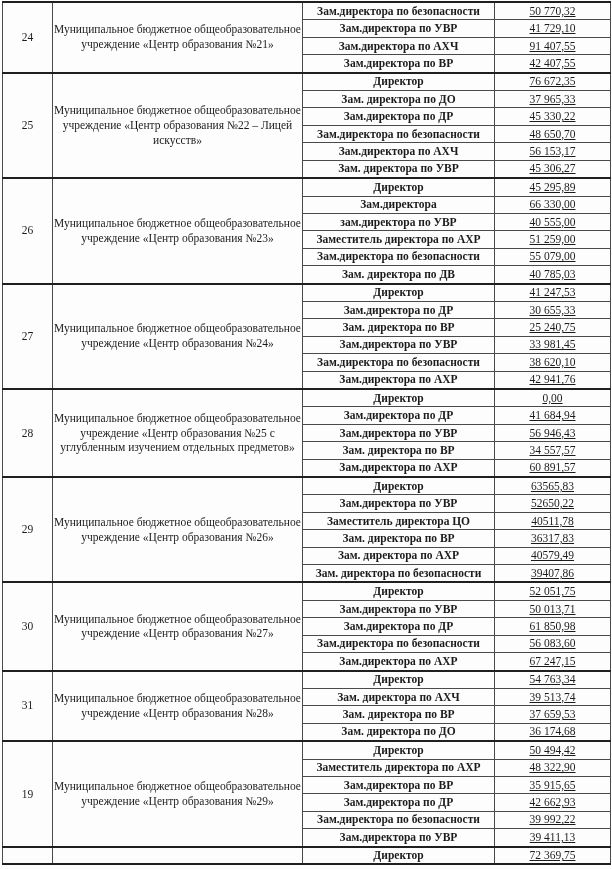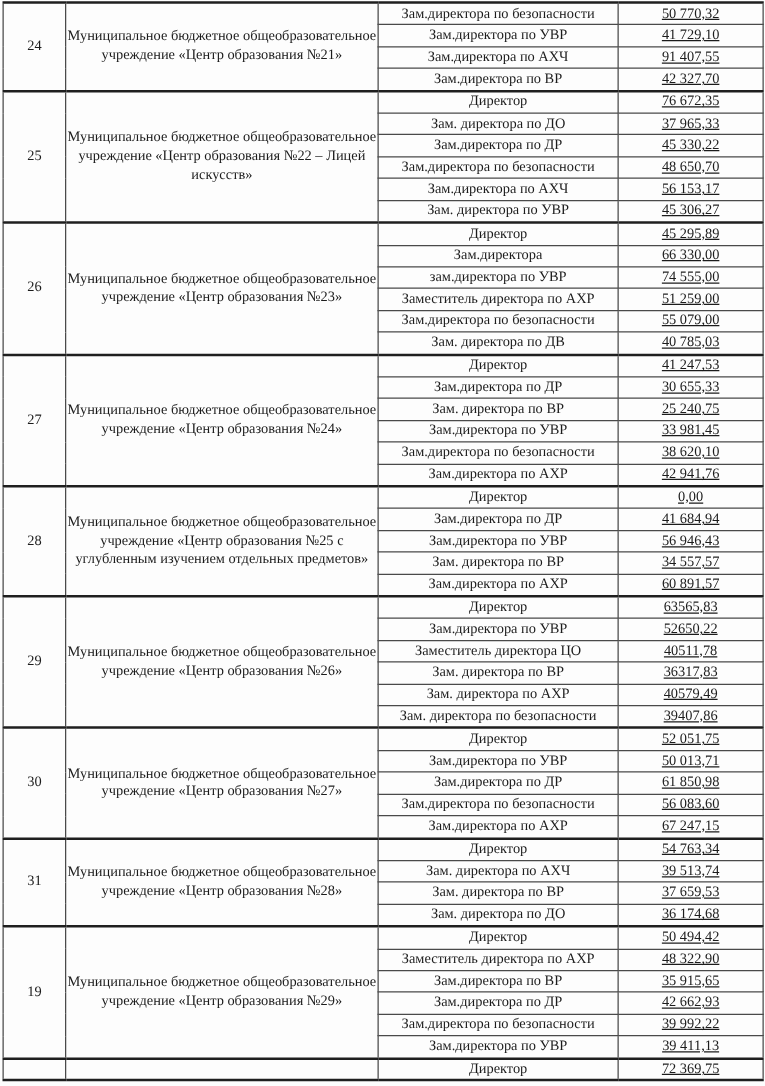--- a/index.html
+++ b/index.html
@@ -41,20 +41,21 @@
     border: 1px solid #333;
   }
   td.col-num {
     font-size: 12px;
   }
   td.col-name {
     padding: 0 12px;
   }
   td.col-pos {
     padding: 0 4px;
+    font-weight: bold;
   }
   td.col-val {
     padding: 0 4px;
     text-decoration: underline;
   }
   tr.cut-row td {
     height: 12px;
     border-bottom: 2px solid #1f1f1f;
   }
 </style>
@@ -79,21 +80,21 @@
         <tr>
           <td class="col-pos">Зам.директора по УВР</td>
           <td class="col-val">41 729,10</td>
         </tr>
         <tr>
           <td class="col-pos">Зам.директора по АХЧ</td>
           <td class="col-val">91 407,55</td>
         </tr>
         <tr>
           <td class="col-pos">Зам.директора по ВР</td>
-          <td class="col-val">42 327,70</td>
+          <td class="col-val">42 407,55</td>
         </tr>
         <tr class="section-start">
           <td class="col-num" rowspan="6">25</td>
           <td class="col-name" rowspan="6">Муниципальное бюджетное общеобразовательное учреждение «Центр образования №22 – Лицей искусств»</td>
           <td class="col-pos">Директор</td>
           <td class="col-val">76 672,35</td>
         </tr>
         <tr>
           <td class="col-pos">Зам. директора по ДО</td>
           <td class="col-val">37 965,33</td>
@@ -119,21 +120,21 @@
           <td class="col-name" rowspan="6">Муниципальное бюджетное общеобразовательное учреждение «Центр образования №23»</td>
           <td class="col-pos">Директор</td>
           <td class="col-val">45 295,89</td>
         </tr>
         <tr>
           <td class="col-pos">Зам.директора</td>
           <td class="col-val">66 330,00</td>
         </tr>
         <tr>
           <td class="col-pos">зам.директора по УВР</td>
-          <td class="col-val">74 555,00</td>
+          <td class="col-val">40 555,00</td>
         </tr>
         <tr>
           <td class="col-pos">Заместитель директора по АХР</td>
           <td class="col-val">51 259,00</td>
         </tr>
         <tr>
           <td class="col-pos">Зам.директора по безопасности</td>
           <td class="col-val">55 079,00</td>
         </tr>
         <tr>

